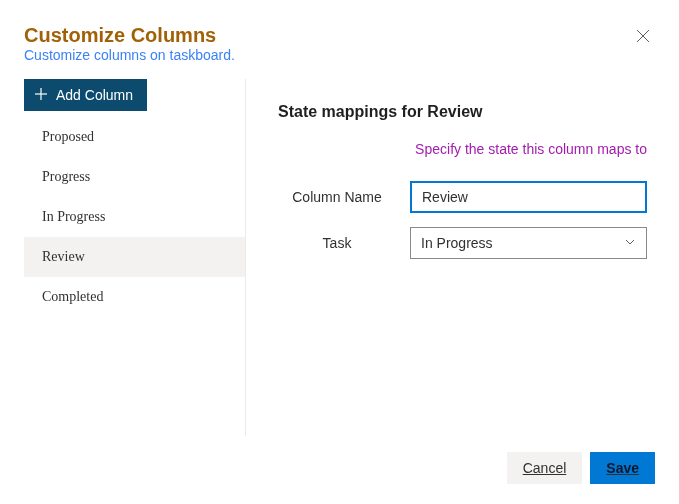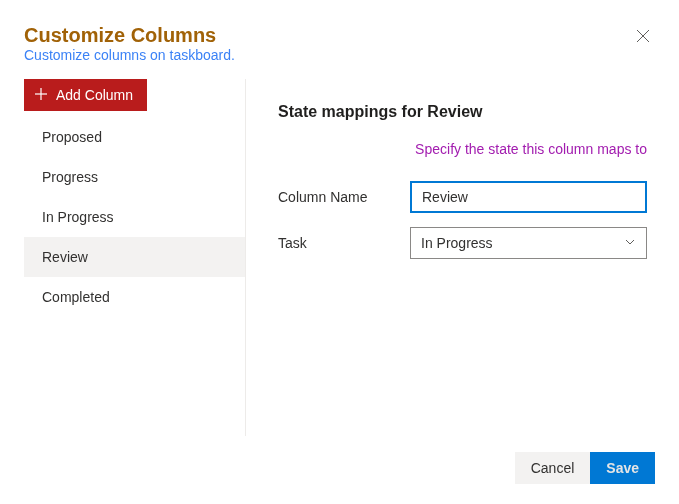--- a/index.html
+++ b/index.html
@@ -49,39 +49,40 @@
       overflow: hidden;
     }
     .sidebar {
       width: 222px;
       border-right: 1px solid #edebe9;
       padding-right: 0;
       display: flex;
       flex-direction: column;
     }
     .add-btn {
-      background: #b91c1c;
+      background: #0c4a6e;
       color: #fff;
       border: none;
       padding: 6px 14px 6px 10px;
       font-size: 14px;
       cursor: pointer;
       display: inline-flex;
       align-items: center;
       gap: 8px;
       width: fit-content;
       margin-bottom: 6px;
       height: 32px;
     }
     .add-btn .plus {
       font-size: 16px;
       line-height: 1;
     }
     .col-list {
       list-style: none;
+      font-family: Liberation Serif, serif;
     }
     .col-item {
       padding: 12px 16px 12px 18px;
       cursor: pointer;
       font-size: 14px;
       color: #323130;
     }
     .col-item.selected {
       background: #f3f2f1;
     }
@@ -102,21 +103,21 @@
       text-align: right;
     }
     .form-row {
       display: flex;
       align-items: center;
       margin-bottom: 14px;
       gap: 14px;
     }
     .form-label {
       width: 118px;
-      text-align: left;
+      text-align: center;
       font-size: 14px;
       color: #323130;
     }
     .text-input {
       flex: 1;
       height: 32px;
       border: 2px solid #0078d4;
       padding: 0 10px;
       font-size: 14px;
       font-family: inherit;
@@ -133,39 +134,40 @@
       padding: 0 10px;
       cursor: pointer;
       background: #fff;
     }
     .chevron {
       color: #605e5c;
     }
     .footer {
       display: flex;
       justify-content: flex-end;
-      gap: 0;
+      gap: 8px;
       padding: 16px 0 20px 0;
+      text-decoration: underline;
     }
     .btn {
       min-width: 64px;
       height: 32px;
       padding: 0 16px;
       border: none;
       font-size: 14px;
       font-family: inherit;
       cursor: pointer;
     }
     .btn-secondary {
       background: #f3f2f1;
       color: #323130;
     }
     .btn-primary {
       background: #0078d4;
-      color: #e5e5e5;
+      color: #0f172a;
       font-weight: 600;
     }
   </style>
 </head>
 <body>
 
 <div class="dialog">
   <div class="header">
     <div class="title">Customize Columns</div>
     <div class="subtitle">Customize columns on taskboard.</div>

